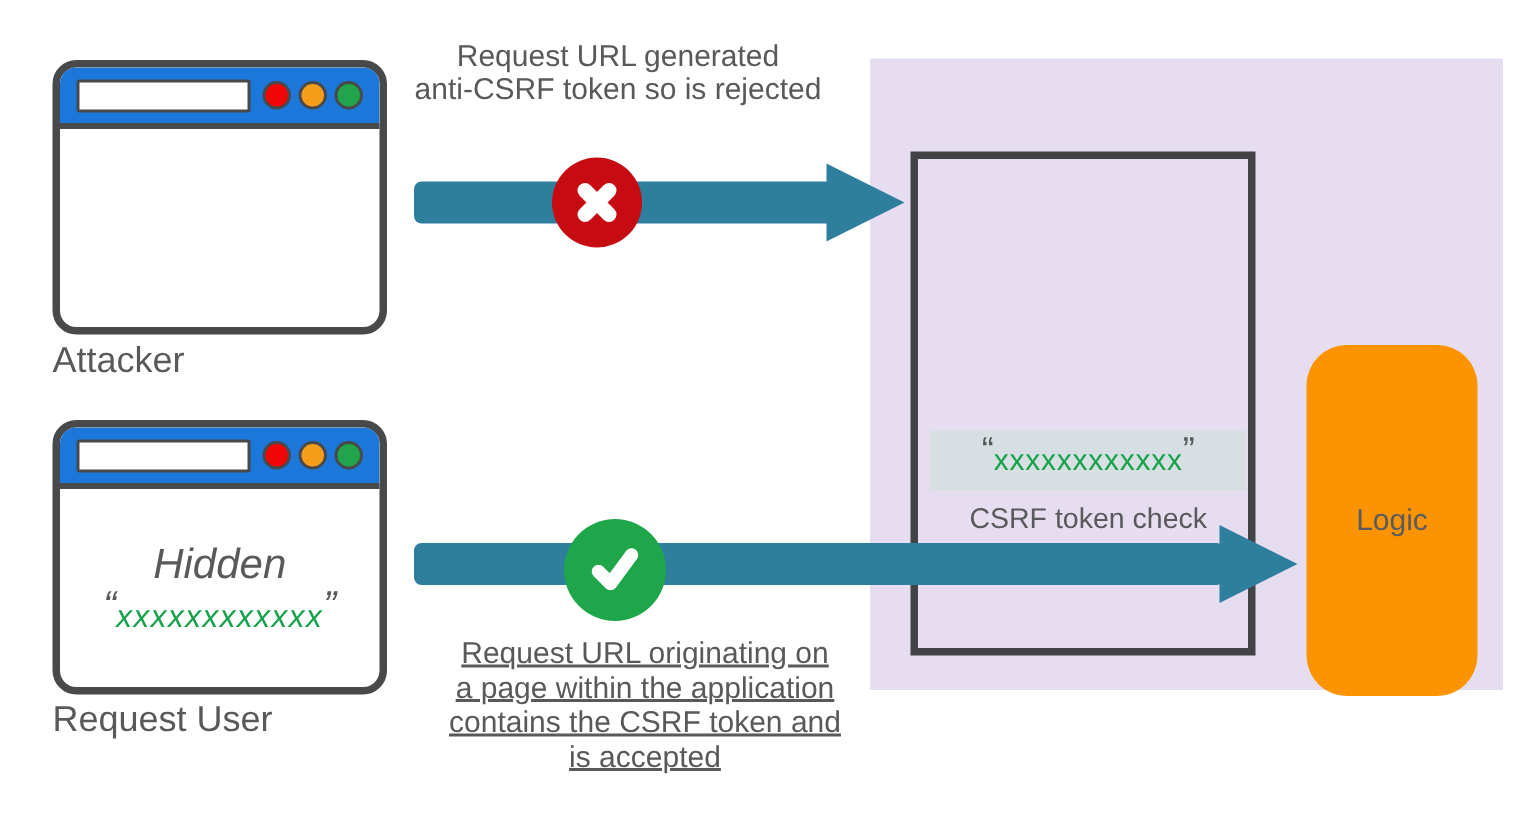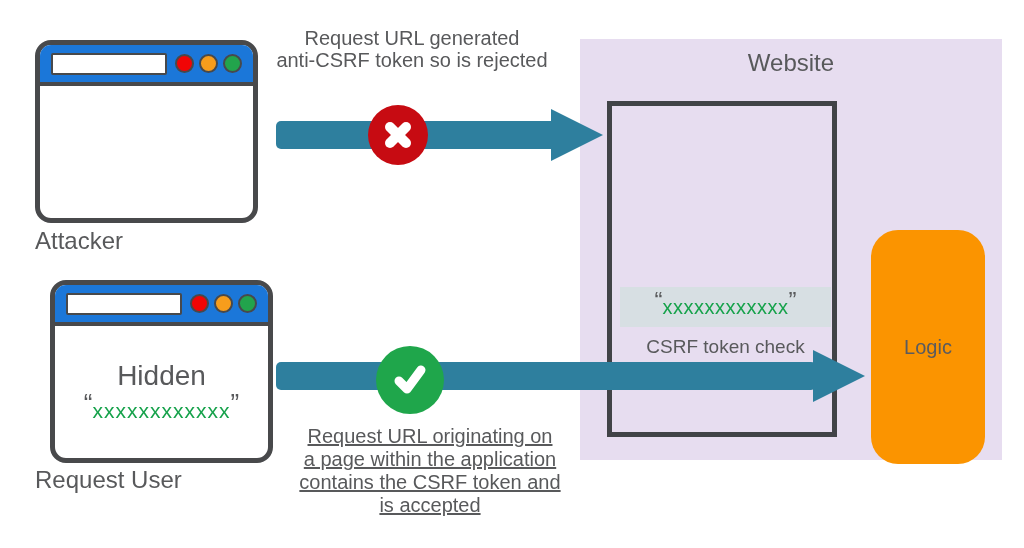--- a/index.html
+++ b/index.html
@@ -19,21 +19,21 @@
   .browser {
     position: absolute;
     width: 223px;
     height: 183px;
     border: 5px solid var(--outline-dark, #48494b);
     border-radius: 16px;
     background: #ffffff;
     overflow: hidden;
   }
   .browser.attacker { left: 35px; top: 40px; }
-  .browser.genuine  { left: 50px; top: 280px; }
+  .browser.genuine  { left: 35px; top: 280px; font-style: italic; }
 
   .titlebar {
     height: 41px;
     background: var(--titlebar-blue, #1b77d9);
     border-bottom: 4px solid var(--outline-dark, #48494b);
     display: flex;
     align-items: center;
     padding: 0 11px;
   }
   .urlbox {
@@ -219,21 +219,20 @@
       </div>
     </div>
     <div class="browser-body">
       <div class="hidden-label">Hidden</div>
       <div class="token-line"><span class="quote">“</span><span class="tok">xxxxxxxxxxxx</span><span class="quote">”</span></div>
     </div>
   </div>
   <div class="browser-label genuine-label">Request User</div>
 
   <div class="website">
-    <div class="website-title">Website</div>
     <div class="inner-rect"></div>
     <div class="token-chip">
         <span class="quote">“</span>
         <span class="tok">xxxxxxxxxxxx</span>
         <span class="quote">”</span>
       </div>
     <div class="token-check-label">CSRF token check</div>
     <div class="logic">
         <span>Logic</span>
       </div>

